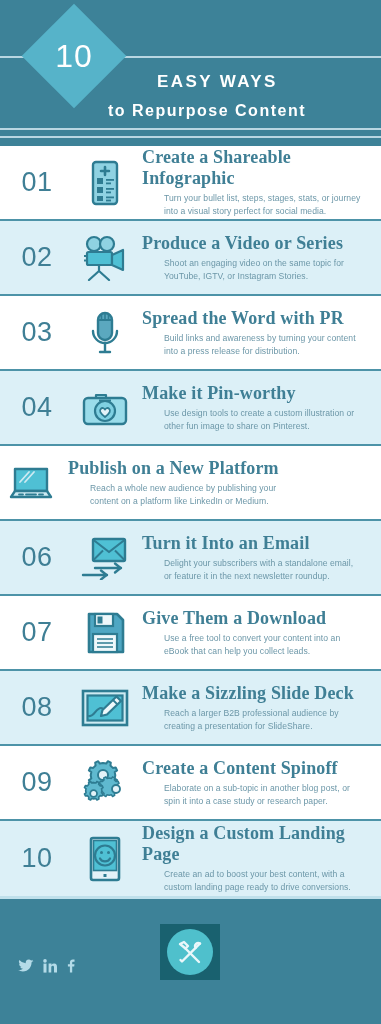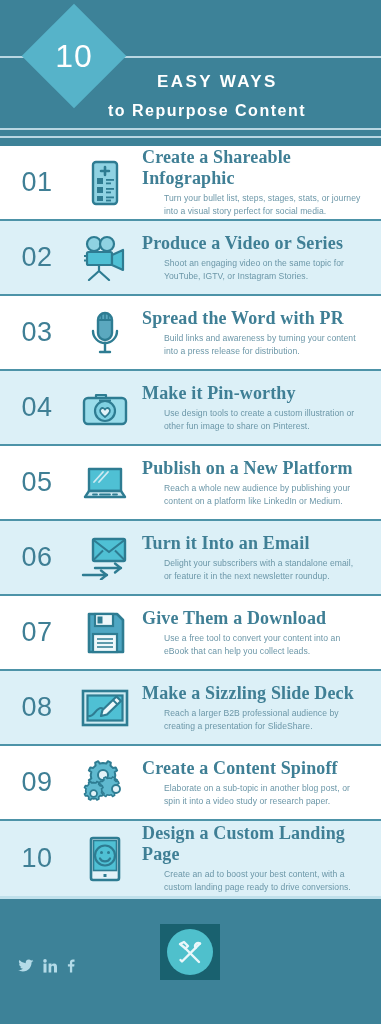--- a/index.html
+++ b/index.html
@@ -275,21 +275,20 @@
       <div class="txt">
         <div class="t-title">Make it Pin-worthy</div>
         <div class="t-desc">
           <div>Use design tools to create a custom illustration or</div>
             <div>other fun image to share on Pinterest.</div>
         </div>
       </div>
     </div>
 
     <div class="row">
-      <div class="num">05</div>
       <div class="icon-cell">
         <svg width="52" height="40" viewBox="0 0 52 40">
           <path d="M10 6 h32 v22 h-32 z" fill="#4fc0d4" stroke="#2e7c92" stroke-width="2.4" stroke-linejoin="round"></path>
           <path d="M15 19 l9 -10 M20 19 l9 -10" stroke="#cdeaf2" stroke-width="1.8" stroke-linecap="round"></path>
           <path d="M6 34 l4 -6 h32 l4 6 z" fill="#cdeaf2" stroke="#2e7c92" stroke-width="2.4" stroke-linejoin="round"></path>
           <path d="M14 31.5 h4 M21 31.5 h10 M34 31.5 h4" stroke="#2e7c92" stroke-width="1.8" stroke-linecap="round"></path>
         </svg>
       </div>
       <div class="txt">
         <div class="t-title">Publish on a New Platform</div>
@@ -377,21 +376,21 @@
           <g fill="#5fb9cf" stroke="#2e7c92" stroke-width="1.9" stroke-linejoin="round">
             <path d="M15 28 l2.5 .4 l1.2 -1.8 l2.3 1.1 l-.3 2.2 l1.8 1.8 l2.2 -.3 l1.1 2.3 l-1.8 1.2 l.4 2.5 l-.4 2.5 l1.8 1.2 l-1.1 2.3 l-2.2 -.3 l-1.8 1.8 l.3 2.2 l-2.3 1.1 l-1.2 -1.8 l-2.5 .4 l-2.5 -.4 l-1.2 1.8 l-2.3 -1.1 l.3 -2.2 l-1.8 -1.8 l-2.2 .3 l-1.1 -2.3 l1.8 -1.2 l-.4 -2.5 l.4 -2.5 l-1.8 -1.2 l1.1 -2.3 l2.2 .3 l1.8 -1.8 l-.3 -2.2 l2.3 -1.1 l1.2 1.8 z" transform="translate(1,-3) scale(0.86) translate(1,3)"></path>
           </g>
           <circle cx="14.6" cy="34.5" r="3.4" fill="#e3f2f8" stroke="#2e7c92" stroke-width="1.8"></circle>
         </svg>
       </div>
       <div class="txt">
         <div class="t-title">Create a Content Spinoff</div>
         <div class="t-desc">
           <div>Elaborate on a sub-topic in another blog post, or</div>
-            <div>spin it into a video study or research paper.</div>
+            <div>spin it into a case study or research paper.</div>
         </div>
       </div>
     </div>
 
     <div class="row alt">
       <div class="num">10</div>
       <div class="icon-cell">
         <svg width="40" height="48" viewBox="0 0 40 48">
           <rect x="6" y="3" width="28" height="42" rx="2" fill="#e3f2f8" stroke="#2e7c92" stroke-width="2.6"></rect>
           <rect x="8.5" y="5.5" width="23" height="30" fill="#4fc0d4" stroke="#2e7c92" stroke-width="1.6"></rect>

